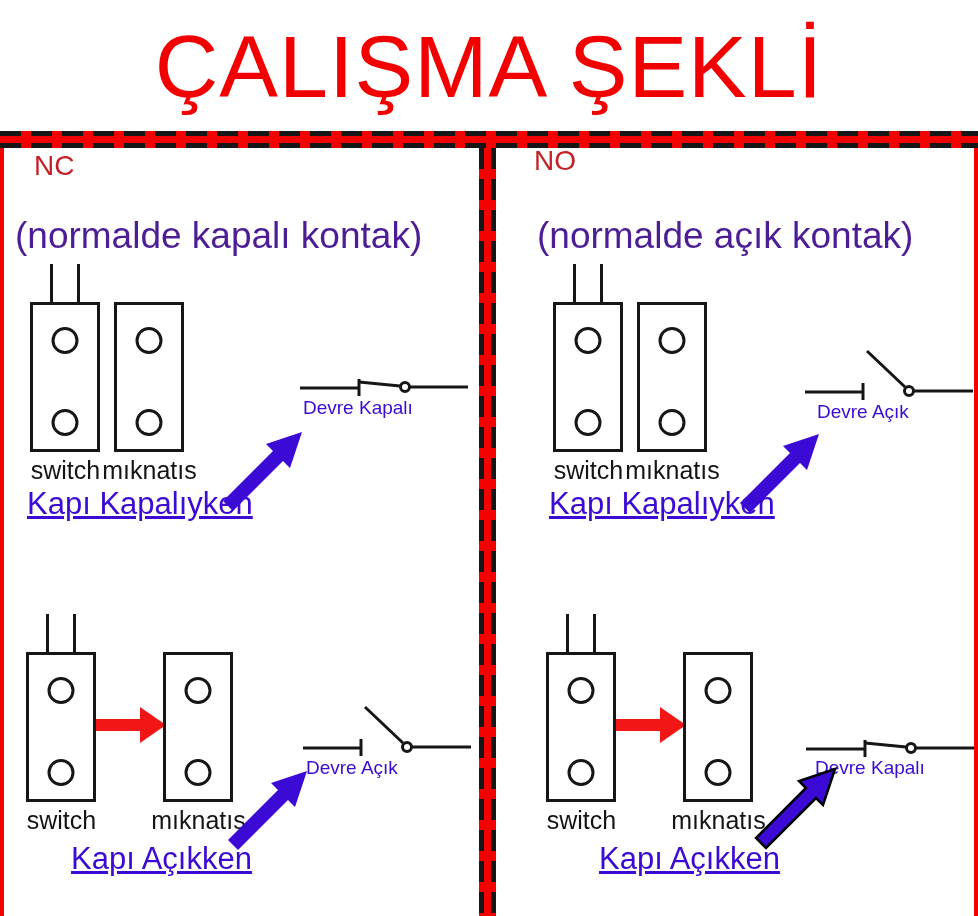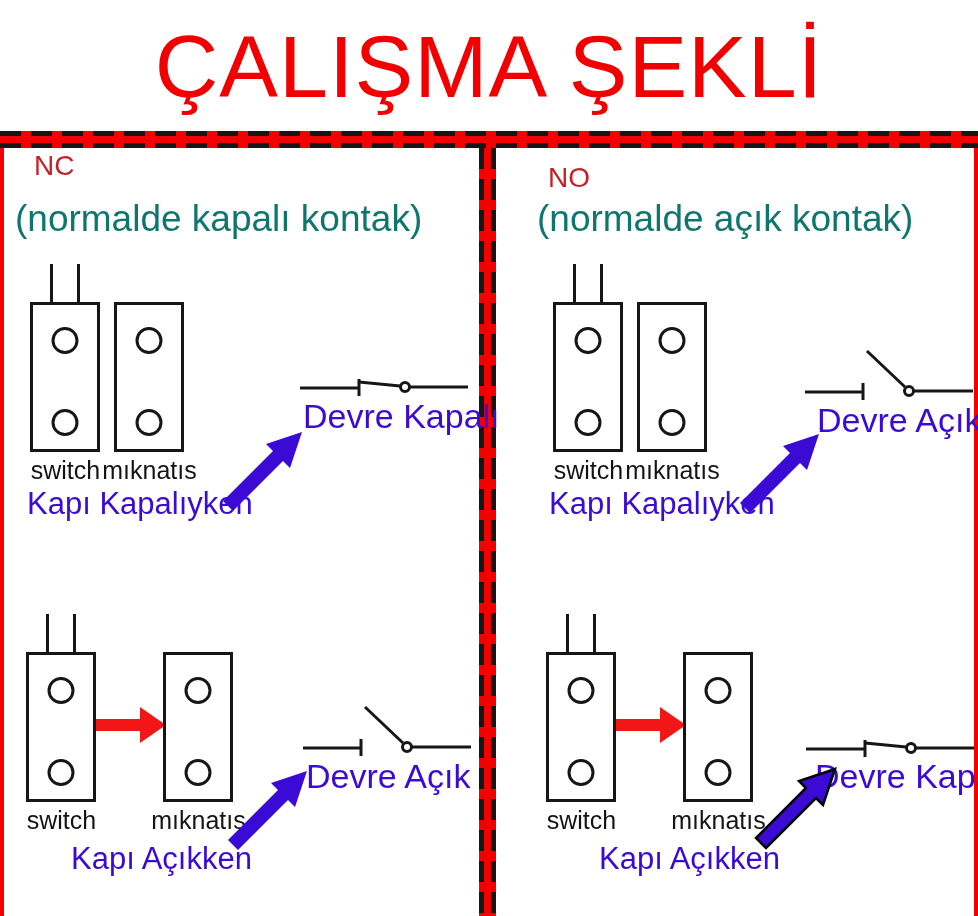--- a/index.html
+++ b/index.html
@@ -33,21 +33,21 @@
   .v-divider{left:479px;top:148px;width:17px;height:768px;background:var(--divider-red);}
   .v-divider::before,.v-divider::after{
     content:"";position:absolute;top:0;bottom:0;width:5px;
     background:repeating-linear-gradient(180deg,var(--line-black) 0 21px,transparent 21px 31px);
   }
   .v-divider::before{left:0;}
   .v-divider::after{right:0;}
   .edge-strip{top:148px;width:4px;height:768px;background:var(--divider-red);}
   
   .heading{font-size:28px;line-height:1;color:var(--heading-red);white-space:nowrap;}
-  .subheading{font-size:37px;line-height:1.15;color:#0f766e;white-space:nowrap;}
+  .subheading{font-size:37px;line-height:1.15;color:#4c1d95;white-space:nowrap;margin-top:17px;}
   
   .pair{width:215px;height:222px;}
   .wire{position:absolute;top:0;width:3px;height:41px;background:var(--line-black);}
   .box{
     position:absolute;top:38px;width:64px;height:144px;
     border:3.5px solid var(--line-black);background:#fff;
   }
   .hole{
     position:absolute;left:50%;transform:translateX(-50%);
     width:21px;height:21px;border:3.5px solid var(--line-black);border-radius:50%;background:#fff;
@@ -57,22 +57,22 @@
   .plabel{
     position:absolute;top:192px;font-size:25px;color:#141414;
     text-align:center;white-space:nowrap;
   }
   
   .stroke{stroke:var(--line-black);stroke-width:3;fill:none;}
   .stroke-fillwhite{stroke:var(--line-black);stroke-width:3;fill:#ffffff;}
   .redfill{fill:var(--arrow-red);}
   .bluefill{fill:var(--blue-violet);}
   .bluefill-outlined{fill:var(--blue-violet);stroke:#000000;stroke-width:2.5;}
-  .circuit-label{font-size:34px;color:var(--blue-violet);white-space:nowrap;}
-  .door-label{font-size:31px;color:var(--blue-violet);white-space:nowrap;}
+  .circuit-label{font-size:19px;color:var(--blue-violet);white-space:nowrap;}
+  .door-label{font-size:31px;color:var(--blue-violet);white-space:nowrap;text-decoration:underline;}
 </style>
 </head>
 <body>
 
 <div id="stage">
 
   <div class="abs title">ÇALIŞMA ŞEKLİ</div>
 
   <div class="abs h-divider"></div>
   <div class="abs v-divider"></div>
@@ -135,21 +135,21 @@
     <line class="stroke" x1="100" y1="42" x2="62" y2="6"></line>
     <circle class="stroke-fillwhite" cx="104" cy="46" r="4.5"></circle>
     <line class="stroke" x1="109" y1="46" x2="168" y2="46"></line>
   </svg>
   <div class="abs circuit-label" style="left:306px;top:757px;">Devre Açık</div>
   <svg class="abs" style="left:225px;top:763px;" width="90" height="90">
     <polygon class="bluefill" points="82,8 70,44 63,37 13,87 3,77 53,27 46,20"></polygon>
   </svg>
   <div class="abs door-label" style="left:71px;top:841px;">Kapı Açıkken</div>
 
-  <div class="abs heading" style="left:534px;top:164px;margin-left:14px;">NO</div>
+  <div class="abs heading" style="left:534px;top:147px;">NO</div>
   <div class="abs subheading" style="left:537px;top:198px;">(normalde açık kontak)</div>
 
   <div class="abs pair" style="left:553px;top:264px;">
     <div class="wire" style="left:20px;"></div>
     <div class="wire" style="left:47px;"></div>
     <div class="box" style="left:0;">
       <div class="hole t"></div>
       <div class="hole b"></div>
     </div>
     <div class="box" style="left:84px;">

